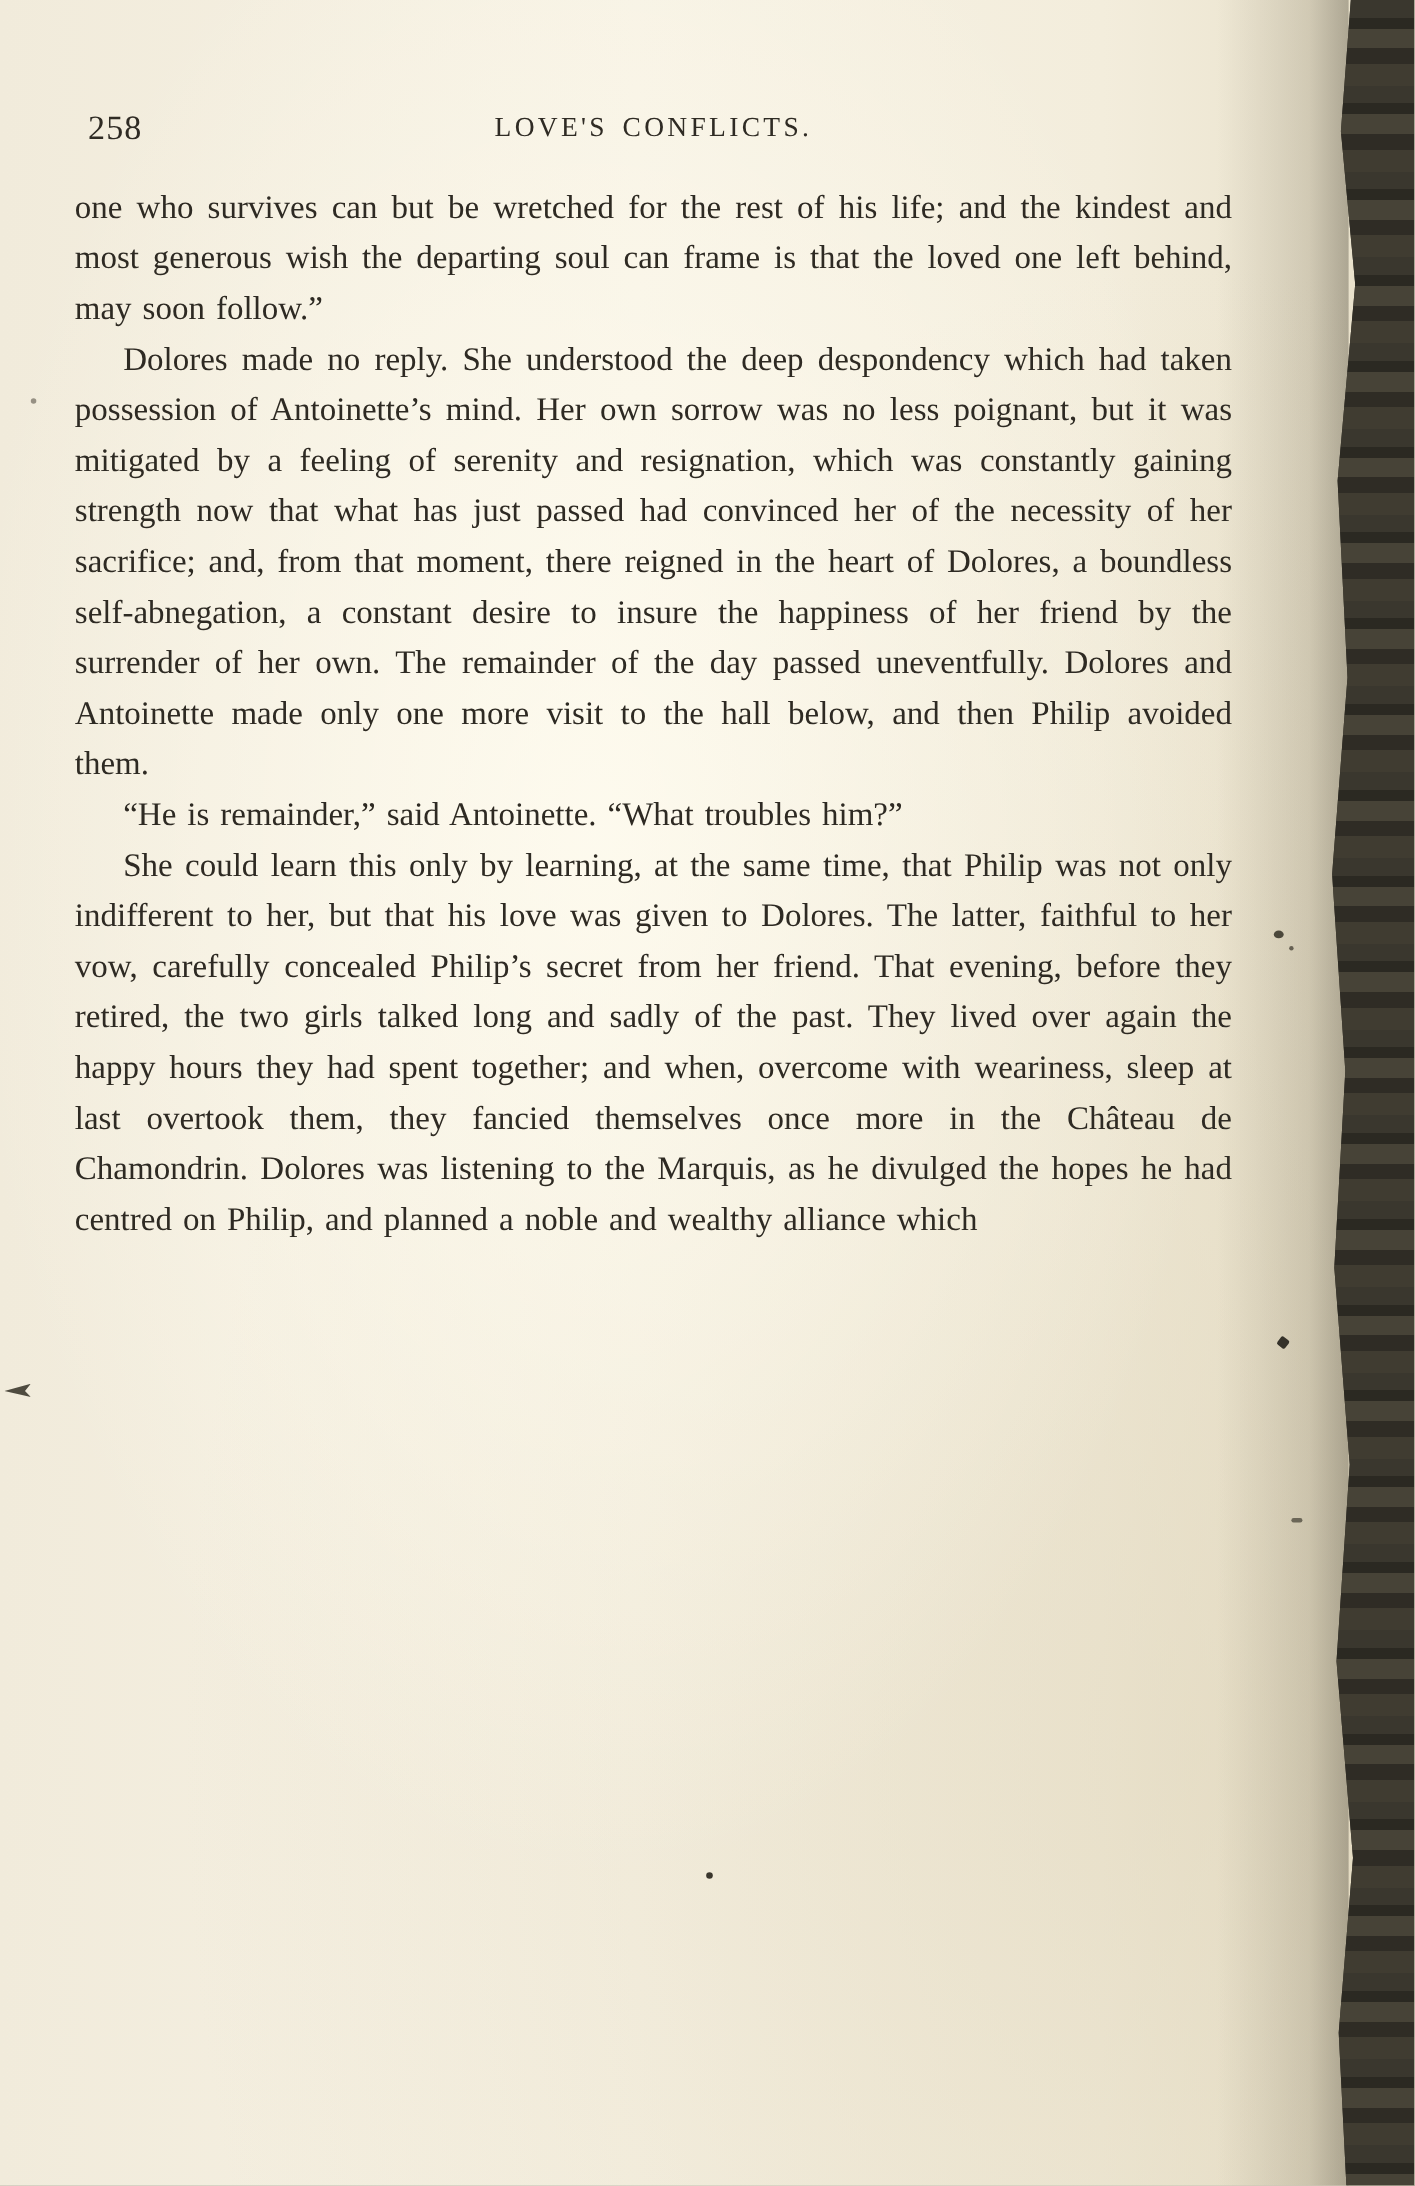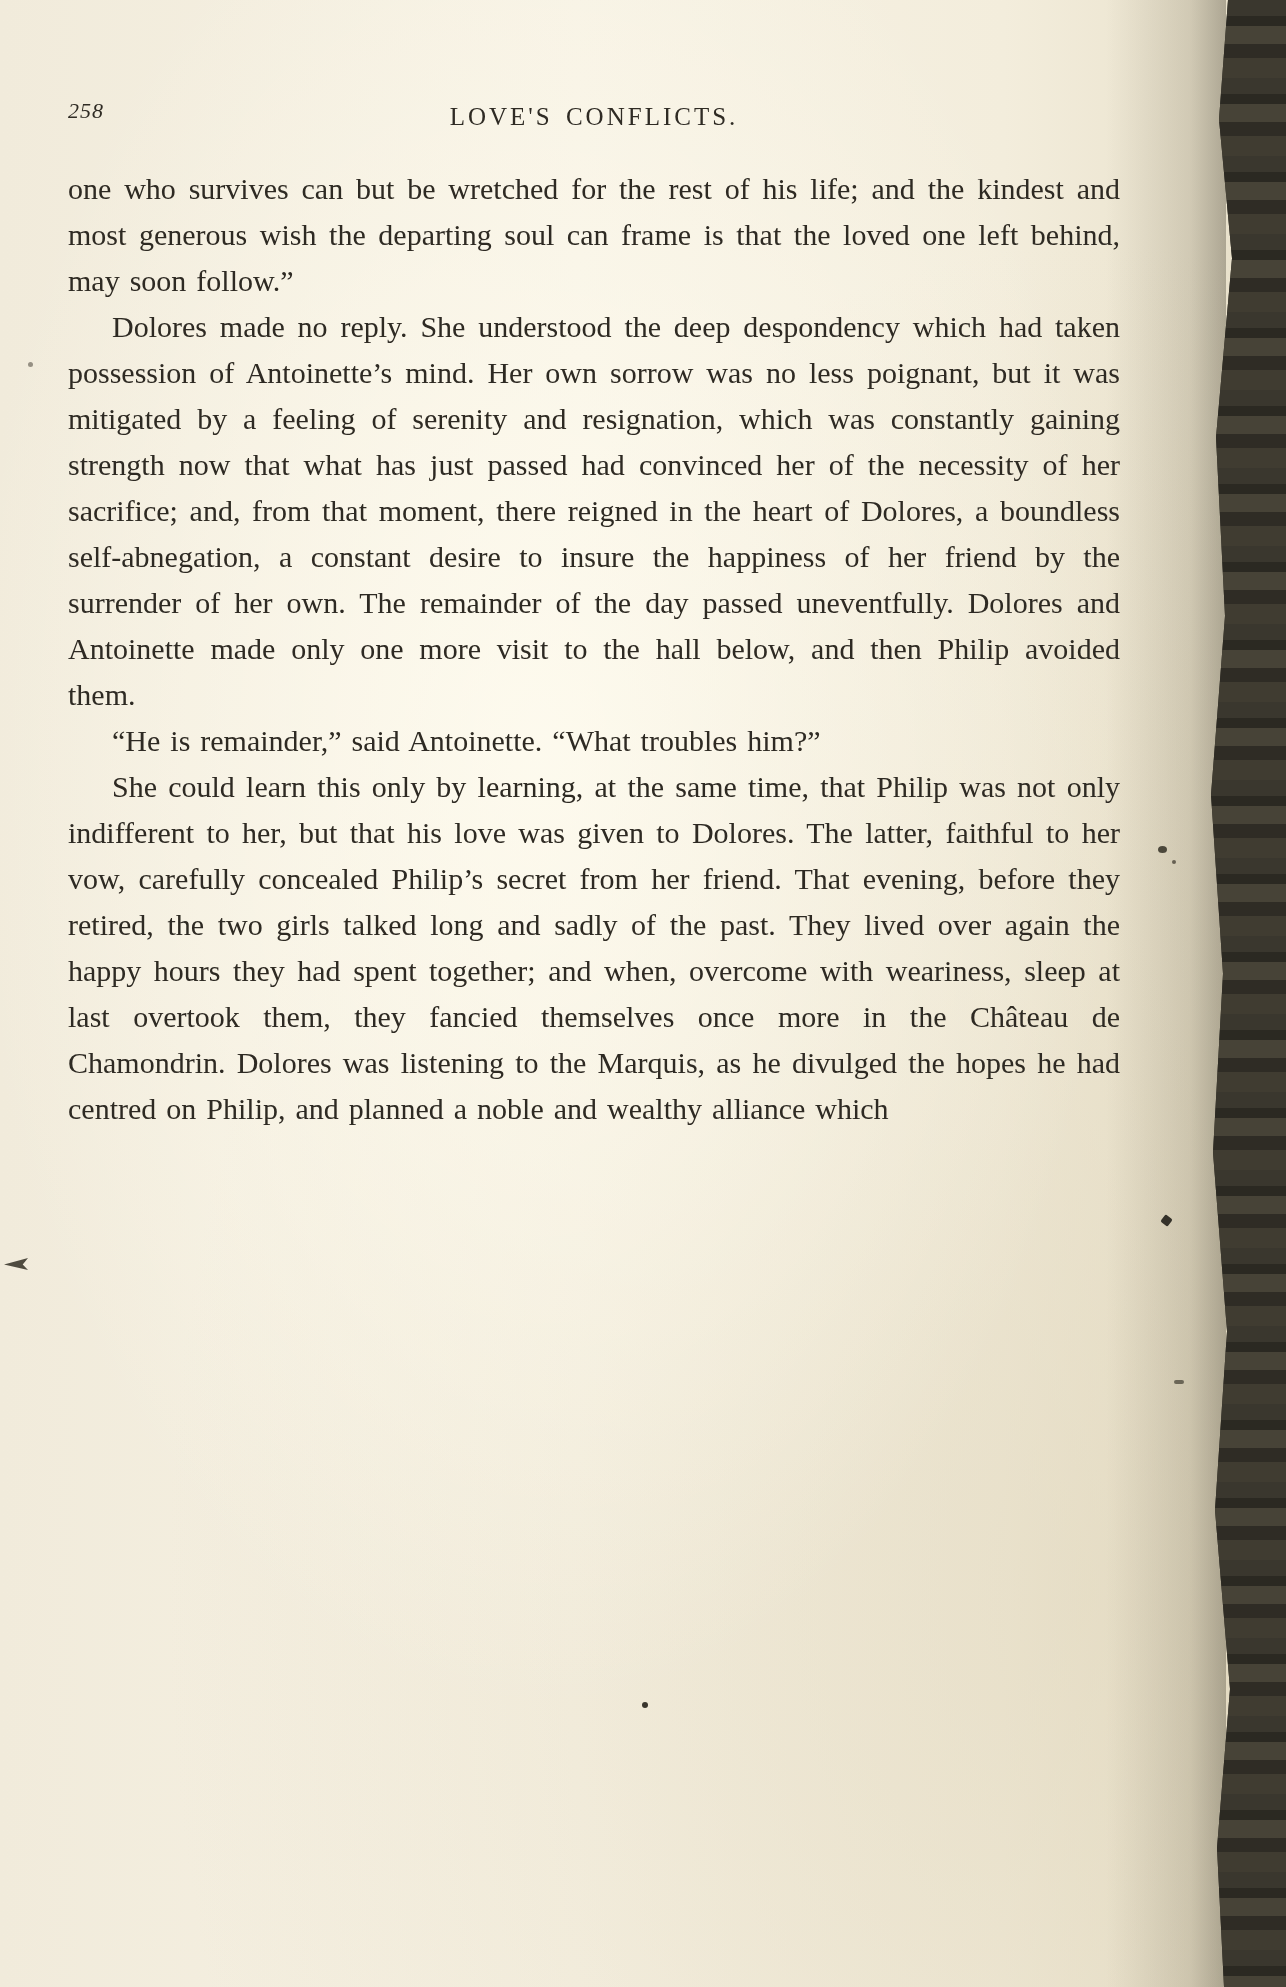--- a/index.html
+++ b/index.html
@@ -60,25 +60,24 @@
   .running-header {
     position: absolute;
     top: 98px;
     left: 68px;
     width: 1052px;
     height: 44px;
     color: #2f2b24;
   }
   .page-number {
     position: absolute;
-    left: 0;
+    left: 12px;
     top: 0;
-    font-size: 22px;
+    font-size: 31px;
     letter-spacing: 1px;
-    font-style: italic;
   }
   .header-title {
     position: absolute;
     left: 0;
     right: 0;
     top: 5px;
     text-align: center;
     font-size: 25px;
     letter-spacing: 3px;
     word-spacing: 4px;

